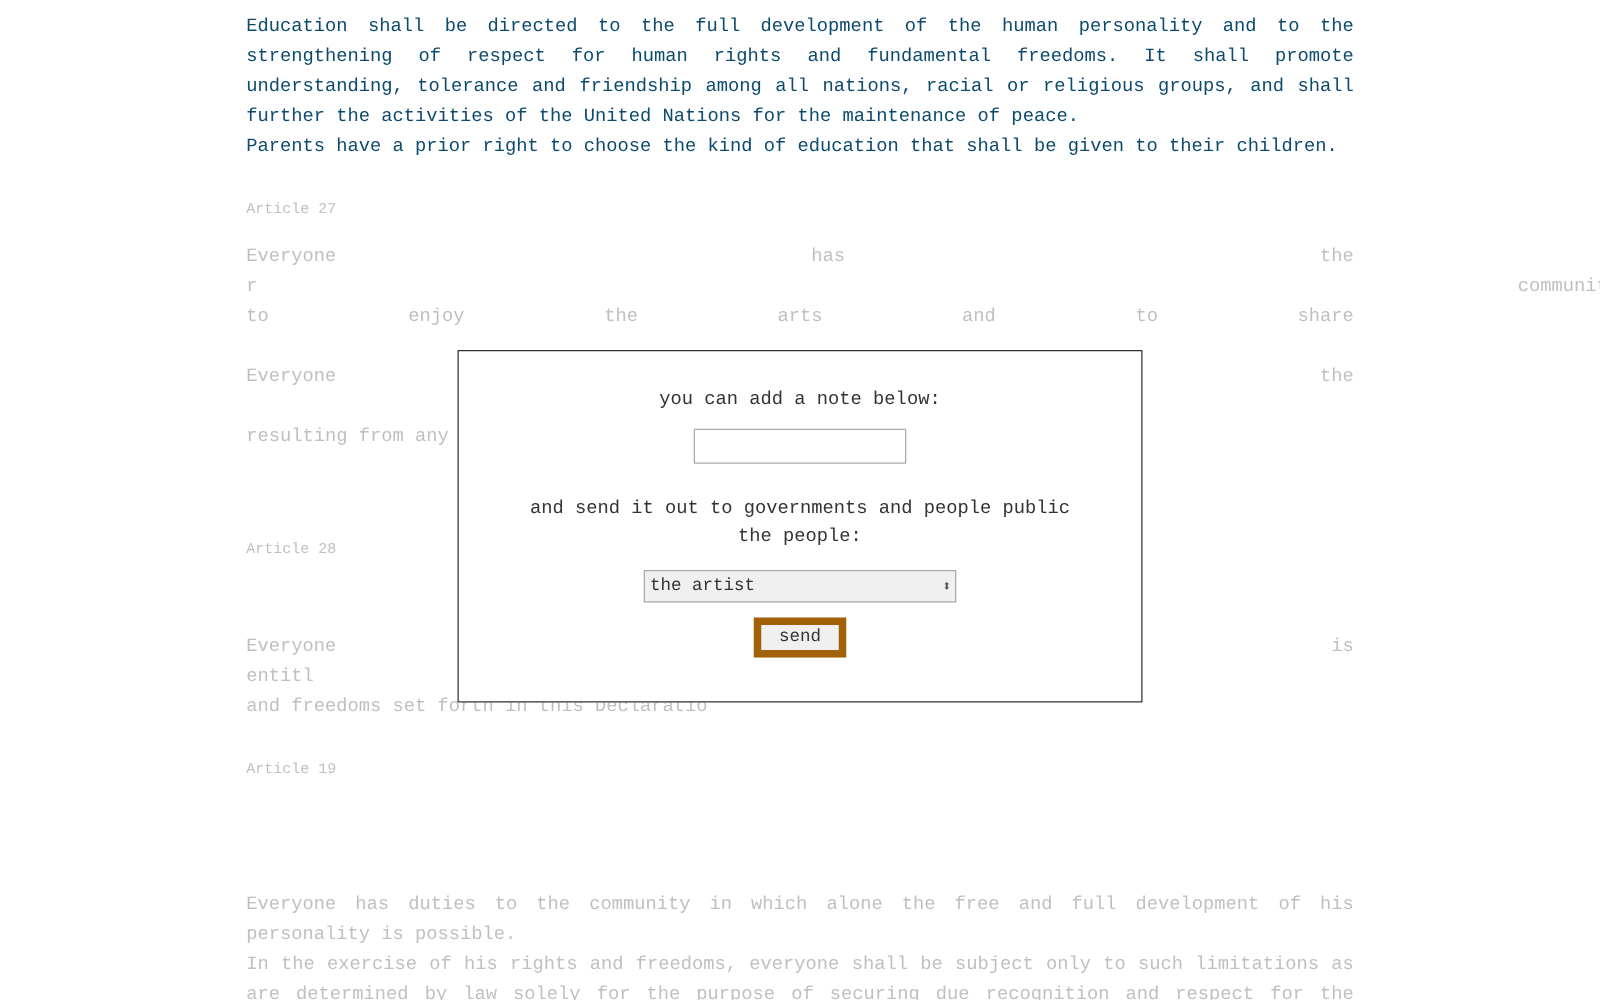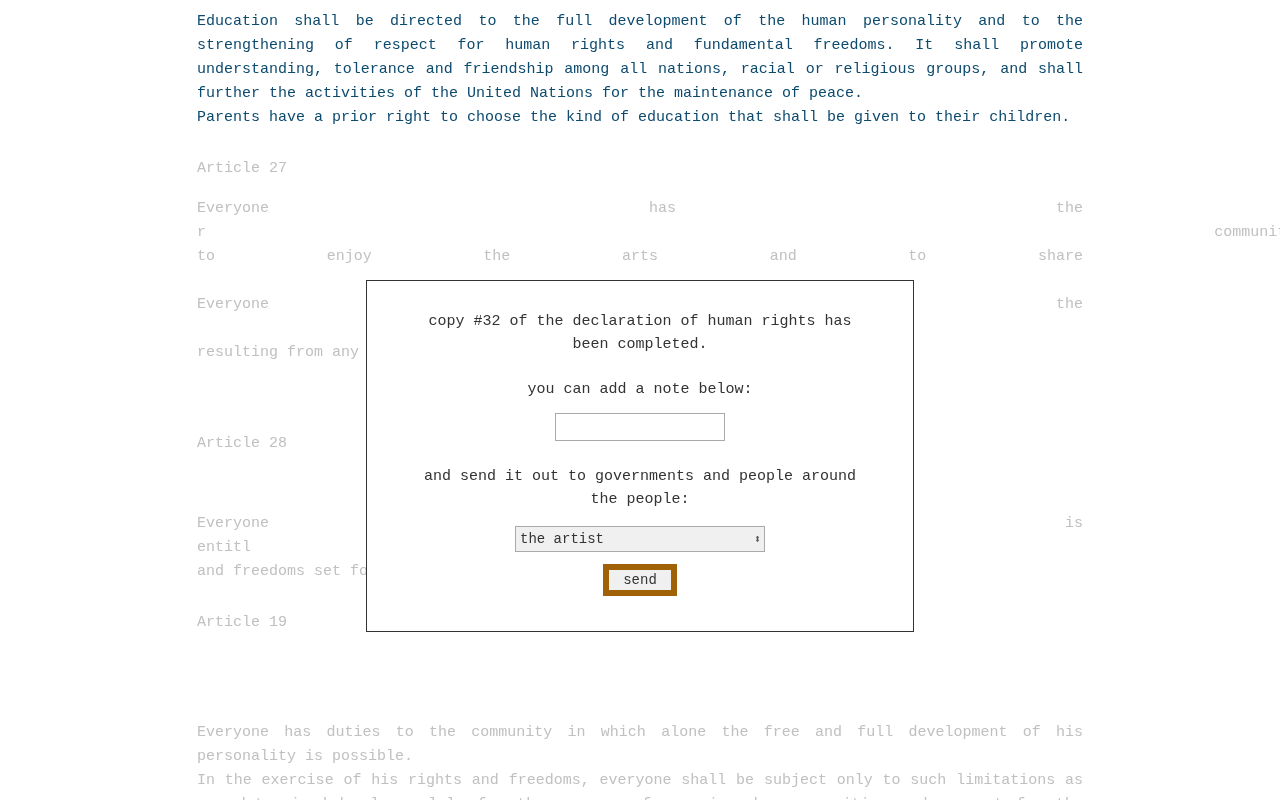--- a/index.html
+++ b/index.html
@@ -30,21 +30,21 @@
       text-align: justify;
       padding-top: 10px;
     }
 
     .article-section {
       margin-top: 30px;
     }
 
     .article-title {
       font-family: 'Courier New', Courier, monospace;
-      font-size: 15px;
+      font-size: 12px;
       color: #c0c0c0;
       margin-bottom: 20px;
     }
 
     .article-body {
       font-family: 'Courier New', Courier, monospace;
       font-size: 15px;
       color: #c0c0c0;
       line-height: 1.6;
       text-align: justify;
@@ -164,33 +164,29 @@
 <div class="page-content">
 
   <div class="top-text">
     <span>Education shall be directed to the full development of the human personality and to the strengthening of respect for human rights and fundamental freedoms. It shall promote understanding, tolerance and friendship among all nations, racial or religious groups, and shall further the activities of the United Nations for the maintenance of peace.<br>Parents have a prior right to choose the kind of education that shall be given to their children.</span>
   </div>
 
   <div class="article-section" style="position: relative;">
     <div class="article-title">Article 27</div>
 
     <div class="modal-overlay">
-      <div class="modal-title">
-        <span>copy #32 of the declaration of human rights has</span><br>
-        <span>been completed.</span>
-      </div>
 
       <div class="modal-subtitle">
         <span>you can add a note below:</span>
       </div>
 
       <input class="modal-note-input" type="text" placeholder="" style="">
 
       <div class="modal-send-text">
-        <span>and send it out to governments and people around</span><br>
+        <span>and send it out to governments and people public</span><br>
         <span>the people:</span>
       </div>
 
       <div class="modal-select-container">
         <div class="select-wrapper">
           <select class="modal-select">
             <option value="the artist">the artist</option>
             <option value="governments">governments</option>
             <option value="people">people</option>
           </select>

